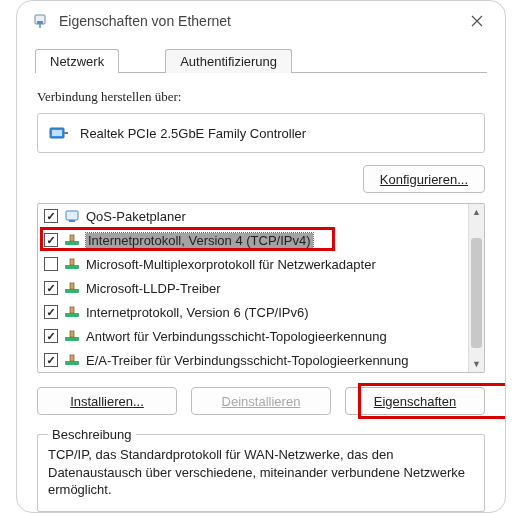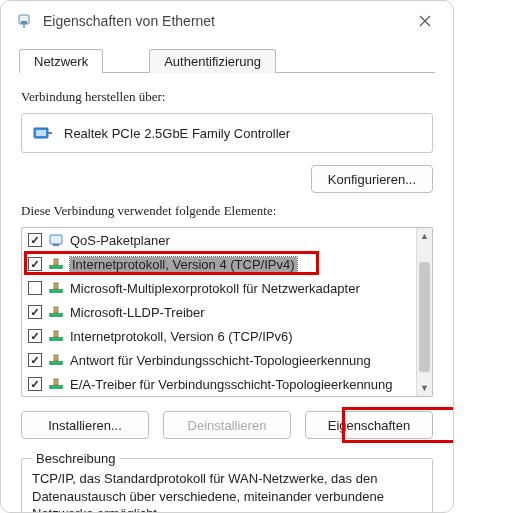--- a/index.html
+++ b/index.html
@@ -1,24 +1,25 @@
 <!DOCTYPE html>
 <html><head>
 <meta charset="utf-8">
 <style>
   * { box-sizing: border-box; font-family: "Segoe UI", Tahoma, sans-serif; }
   html, body { margin: 0; padding: 0; background: #fff; }
   .window {
     position: relative;
-    width: 454px;
+    width: 490px;
     height: 513px;
     background: #fff;
     border: 1px solid #d0d0d0;
-    border-radius: 10px;
+    border-radius: 16px;
     overflow: hidden;
+    margin-left: 16px;
   }
   .titlebar {
     display: flex;
     align-items: center;
     height: 40px;
     padding: 0 6px 0 14px;
     font-size: 14px;
     color: #444;
   }
   .titlebar .title-icon { width: 18px; height: 18px; margin-right: 10px; display:flex; align-items:center; justify-content:center; }
@@ -89,20 +90,21 @@
     justify-content: center;
     height: 28px;
     padding: 0 16px;
     font-size: 13px;
     color: #222;
     background: #fdfdfd;
     border: 1px solid #bdbdbd;
     border-radius: 4px;
     cursor: default;
     white-space: nowrap;
+    text-decoration: underline;
   }
   .btn.disabled { color: #a9a9a9; }
   .row-right { display: flex; justify-content: flex-end; margin-bottom: 10px; }
 
   .list-box {
     border: 1px solid #c0c0c0;
     border-radius: 2px;
     height: 170px;
     overflow: hidden;
     position: relative;
@@ -226,21 +228,20 @@
             <rect x="16" y="10" width="4" height="2" fill="#777"></rect>
           </svg>
         </span>
         <span>Realtek PCIe 2.5GbE Family Controller</span>
       </div>
 
       <div class="row-right">
         <div class="btn">Konfigurieren...</div>
       </div>
 
-      <div class="label-row">Diese Verbindung verwendet folgende Elemente:</div>
 
       <div class="list-box" id="list-box">
         <div class="list-inner" id="list-inner">
             <div class="list-item">
               <span class="chk checked"></span>
               <span class="proto-icon">
                 <svg width="16" height="16" viewBox="0 0 16 16">
                   <rect x="2" y="3" width="12" height="9" rx="1" fill="#dfeffd" stroke="#4d88c4"></rect>
                   <rect x="5" y="12" width="6" height="2" fill="#4d88c4"></rect>
                 </svg>

